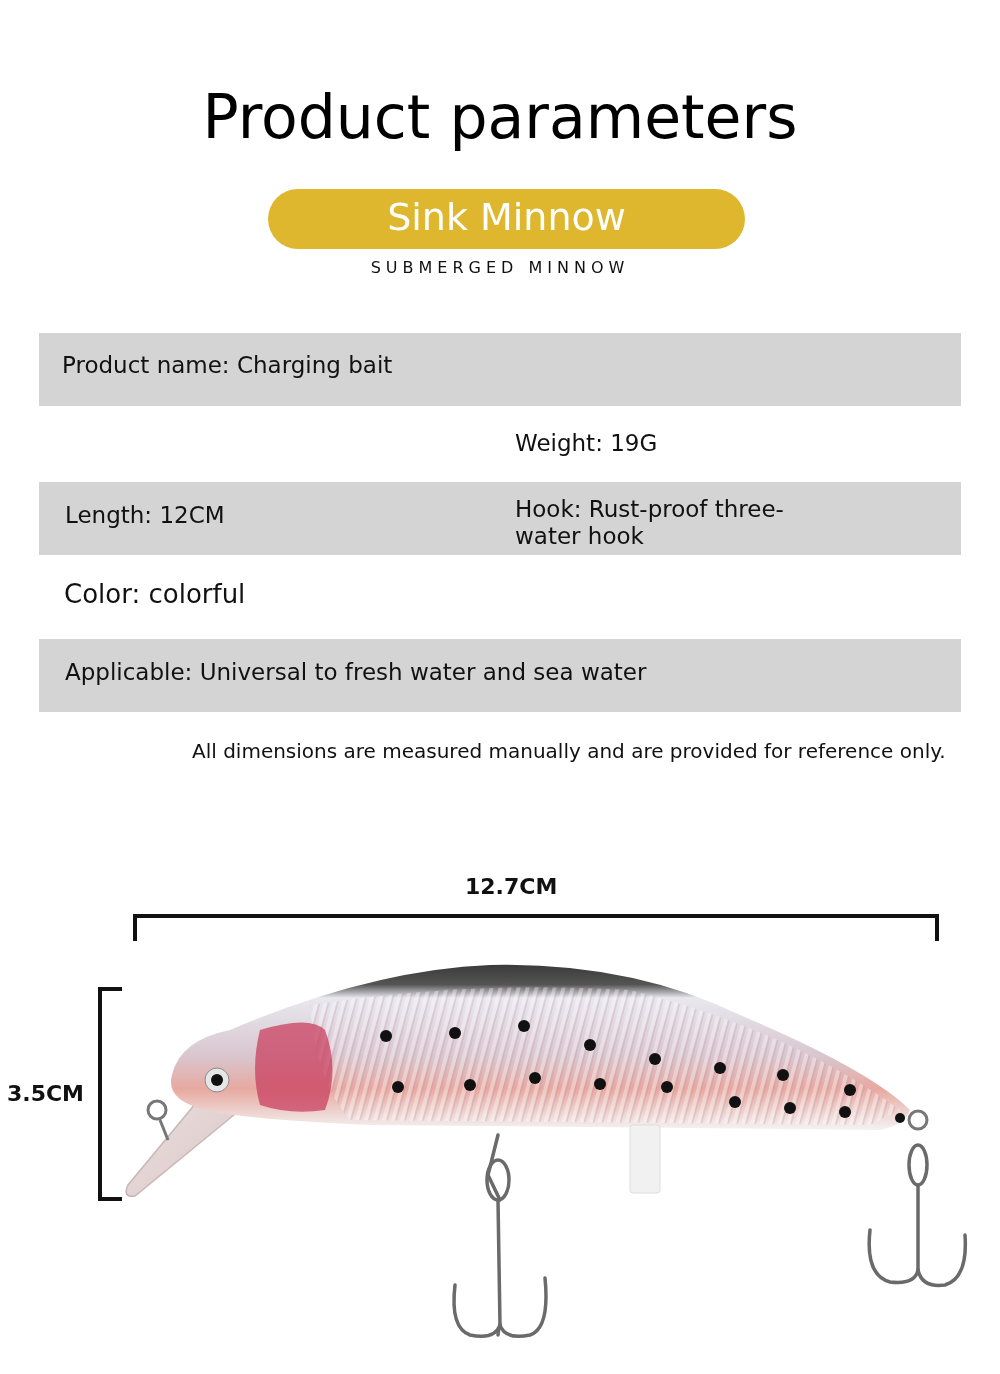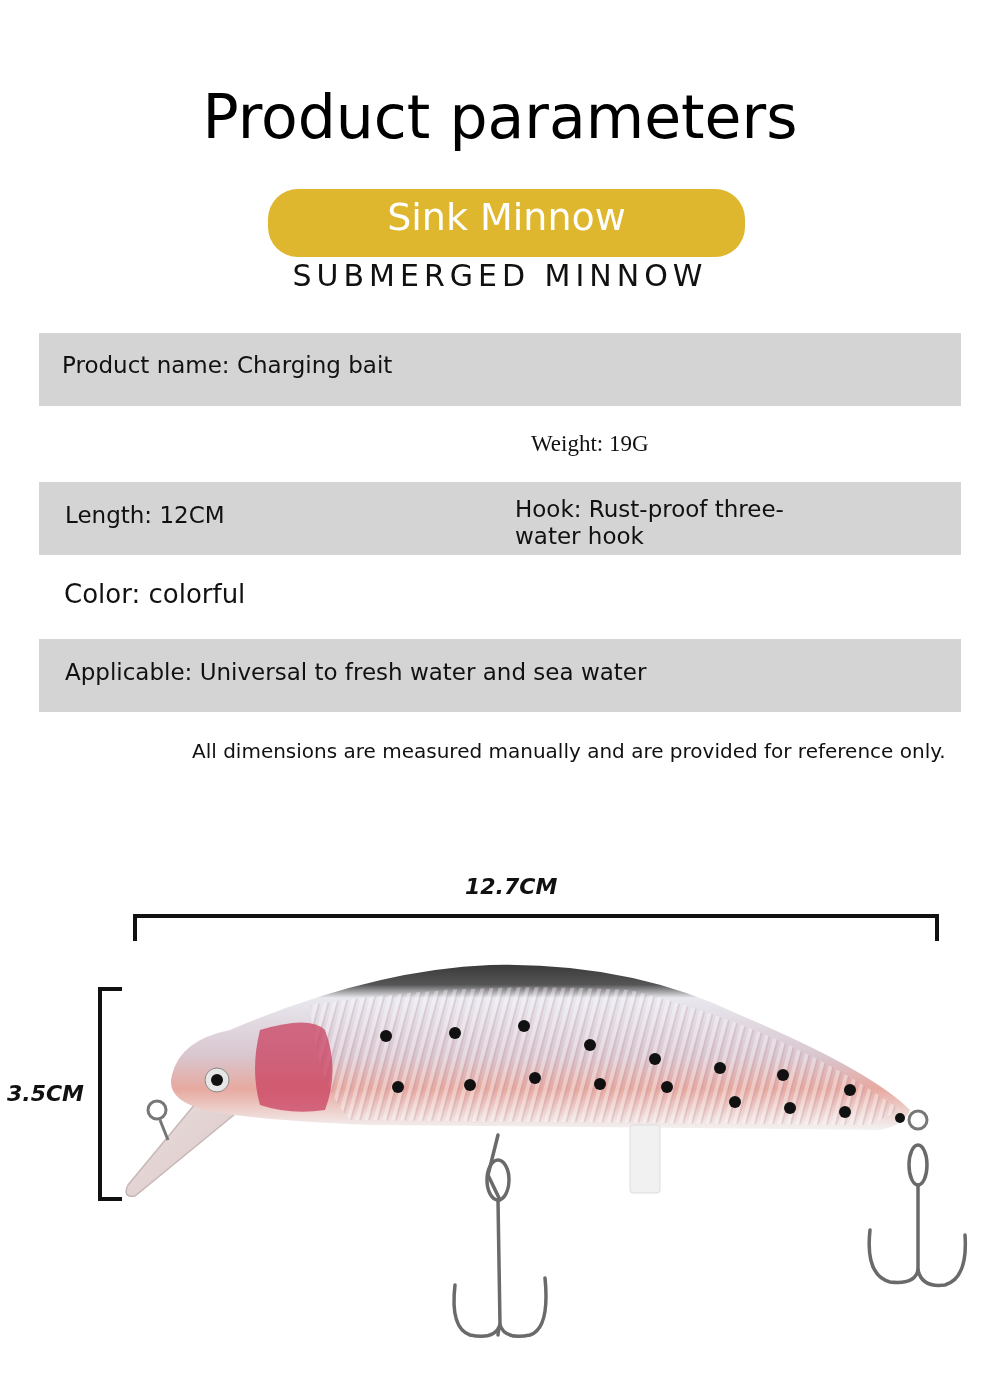--- a/index.html
+++ b/index.html
@@ -1,54 +1,54 @@
 <!DOCTYPE html>
 <html><head>
 <meta charset="utf-8">
 <style>
   * { box-sizing: border-box; margin: 0; padding: 0; }
   html, body { width: 1000px; height: 1374px; background: #ffffff; overflow: hidden; }
   body { position: relative; font-family: "DejaVu Sans", "Liberation Sans", sans-serif; color: #111; }
 
   .title { position: absolute; left: 0; width: 1000px; top: 82px; text-align: center;
     font-size: 60px; font-weight: 400; letter-spacing: 0px; color: #000000; }
-  .pill { position: absolute; left: 268px; top: 189px; width: 477px; height: 68px;
+  .pill { position: absolute; left: 268px; top: 189px; width: 477px; height: 60px;
     border-radius: 30px; background: #dfb72e; color: #fff; text-align: center;
     font-size: 38px; line-height: 56px; }
   .subtitle { position: absolute; left: 0; width: 1000px; top: 258px; text-align: center;
-    font-size: 30px; letter-spacing: 5px; color: #111; }
+    font-size: 16px; letter-spacing: 5px; color: #111; }
 
   .row { position: absolute; left: 39px; width: 922px; }
   .row.gray { background: #d4d4d4; }
   .cell { position: absolute; font-size: 23px; color: #111; line-height: 27px; }
   .cell.small { font-size: 20px; }
   .cell.big { font-size: 26px; }
 
   .note { position: absolute; left: 192px; top: 739px; font-size: 20px; color: #111; white-space: nowrap; }
 
-  .dim-label { position: absolute; font-weight: bold; font-size: 22px; color: #111; font-style: italic; }
+  .dim-label { position: absolute; font-weight: bold; font-size: 22px; color: #111; }
   .bracket-h { position: absolute; left: 133px; top: 914px; width: 806px; height: 27px;
     border: 4px solid #111; border-bottom: none; }
   .bracket-v { position: absolute; left: 98px; top: 987px; width: 24px; height: 214px;
     border: 4px solid #111; border-right: none; }
   .lure { position: absolute; left: 110px; top: 960px; width: 880px; height: 390px; }
 </style>
 </head>
 <body>
 
 <div class="title">Product parameters</div>
 <div class="pill">Sink Minnow</div>
 <div class="subtitle">SUBMERGED MINNOW</div>
 
 <div class="row gray" style="top:333px;height:73px;">
   <div class="cell" style="left:23px;top:19px;">Product name: Charging bait</div>
 </div>
 
 <div class="row" style="top:406px;height:76px;">
-  <div class="cell" style="left:492px;top:24px;font-family:Liberation Serif, serif;">Weight: 19G</div>
+  <div class="cell" style="left:476px;top:24px;">Weight: 19G</div>
 </div>
 
 <div class="row gray" style="top:482px;height:73px;">
   <div class="cell" style="left:26px;top:20px;">Length: 12CM</div>
   <div class="cell" style="left:476px;top:14px;">Hook: Rust-proof three-</div>
   <div class="cell" style="left:476px;top:41px;">water hook</div>
 </div>
 
 <div class="row" style="top:555px;height:84px;">
   <div class="cell big" style="left:25px;top:26px;">Color: colorful</div>

